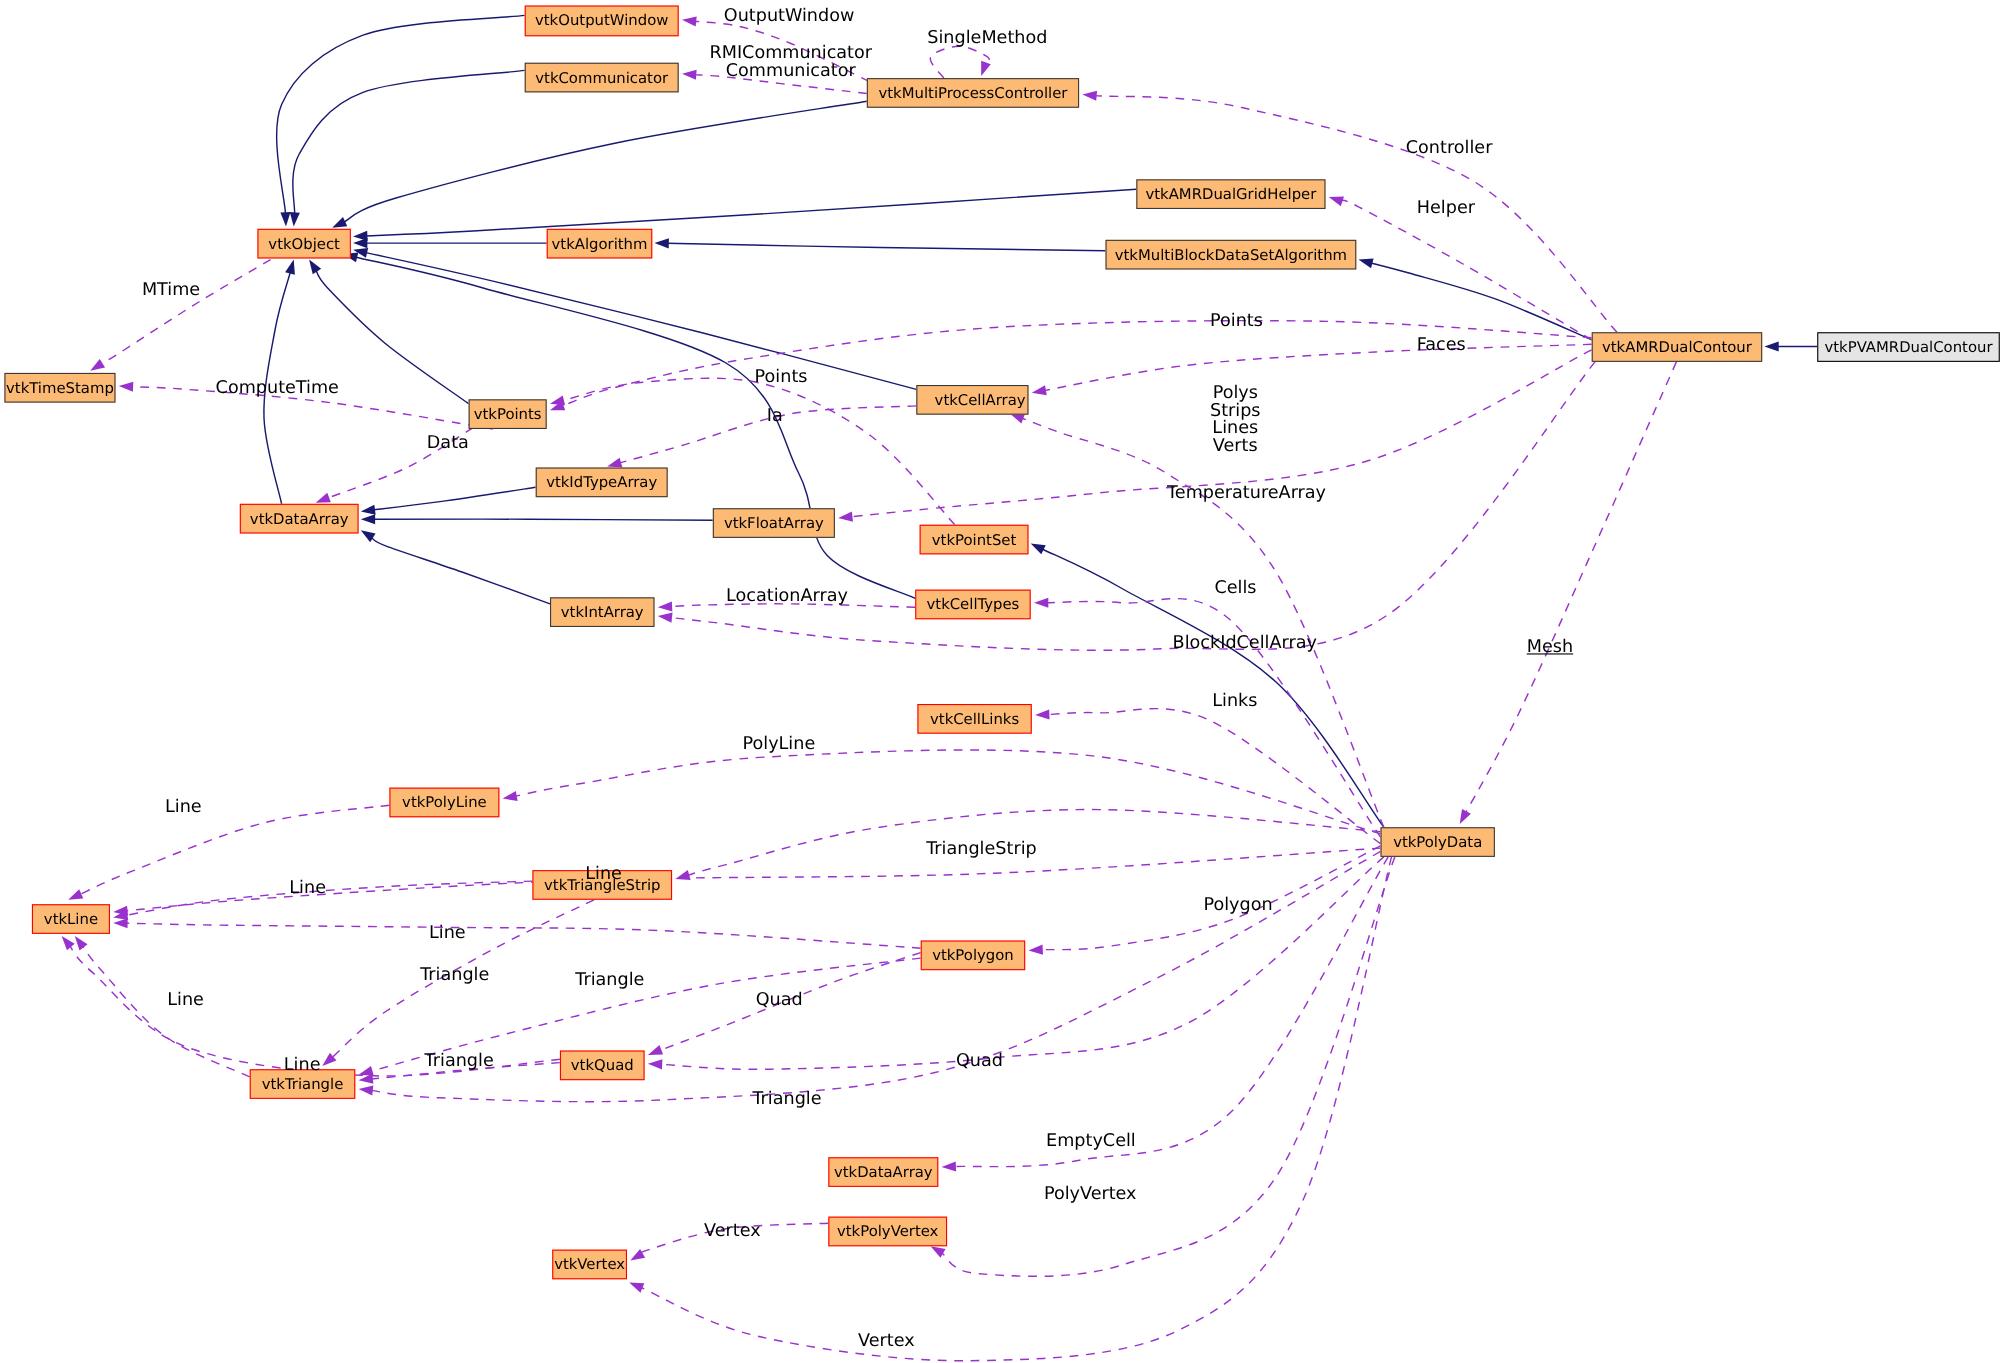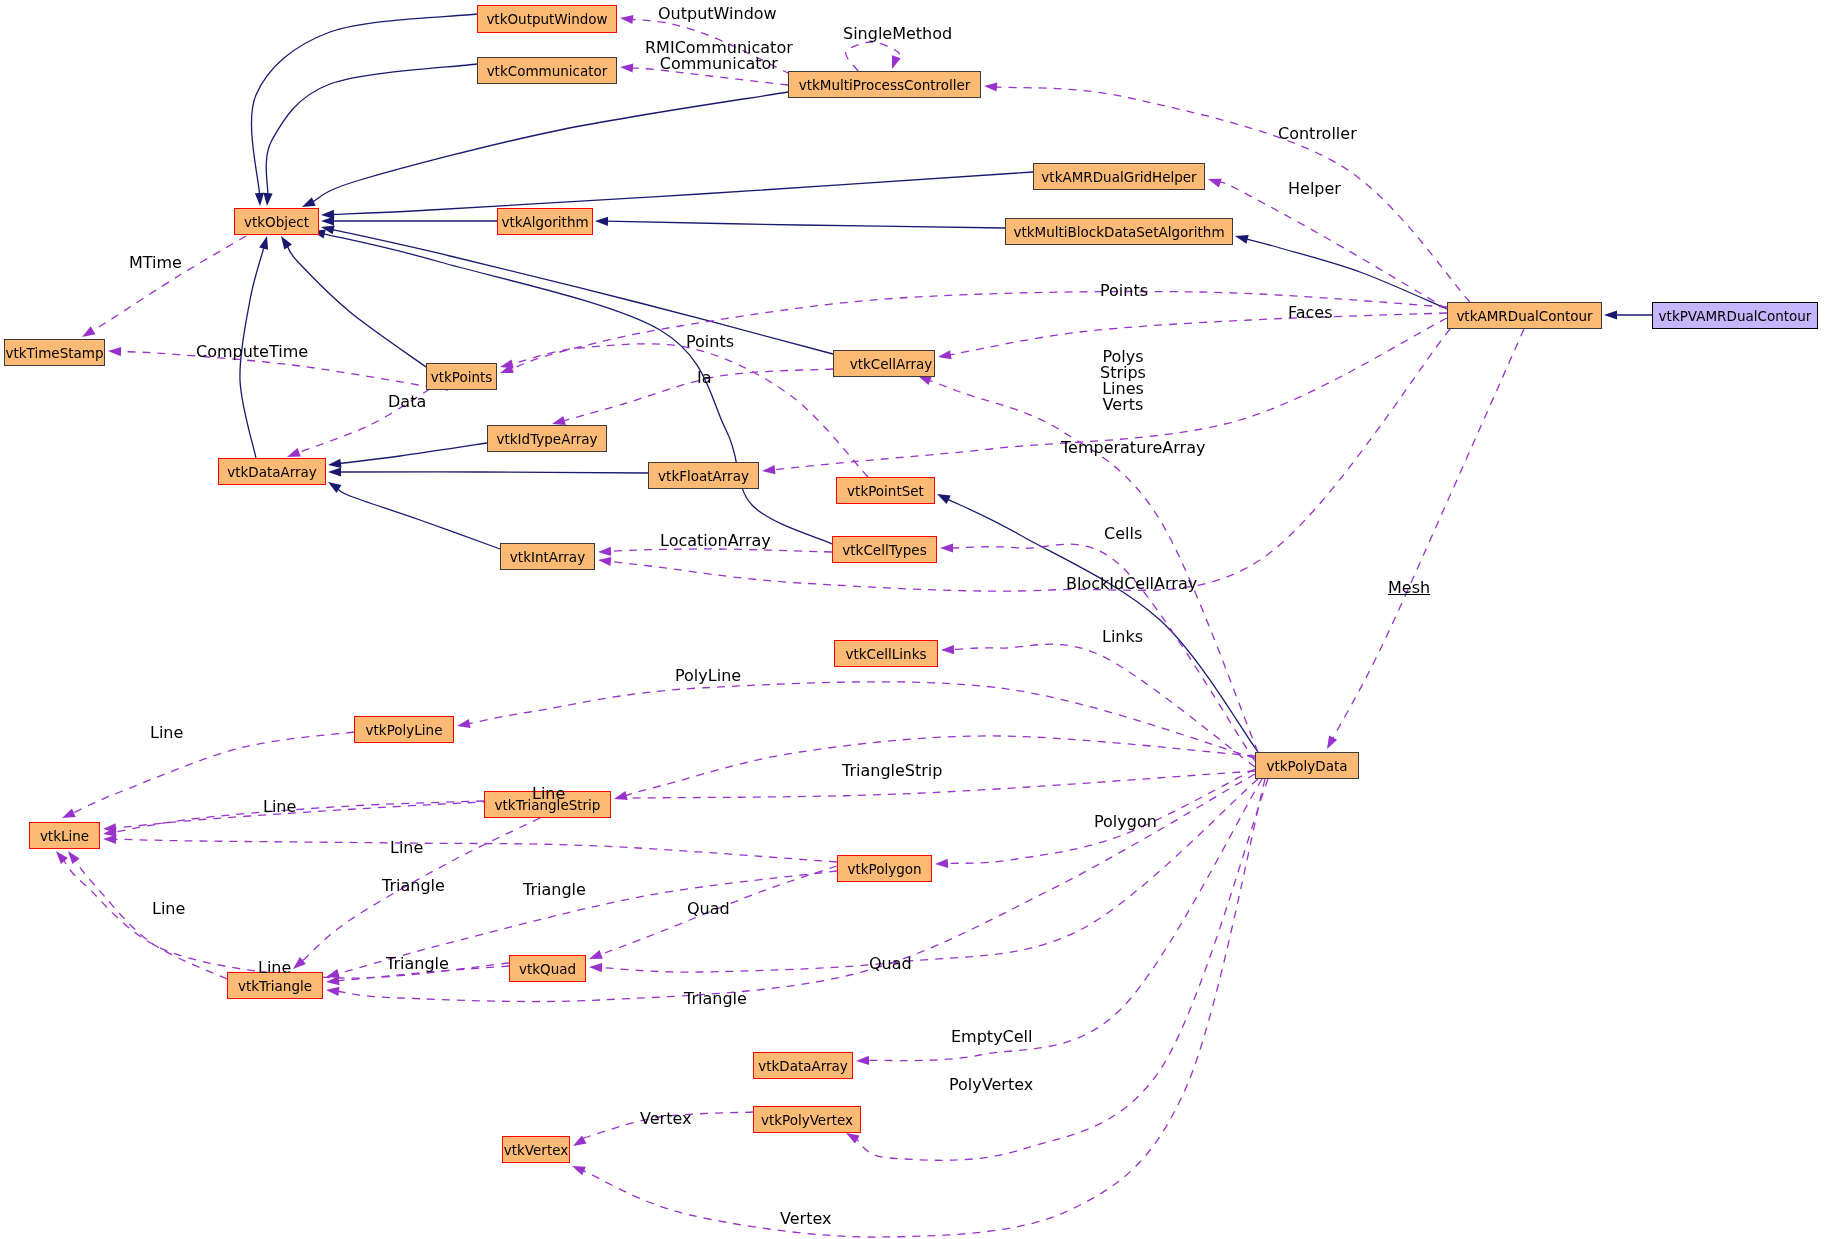--- a/index.html
+++ b/index.html
@@ -3,21 +3,21 @@
 <meta charset="utf-8">
 <style>
   html,body{margin:0;padding:0;background:#ffffff;}
   #canvas{position:relative;width:1827px;height:1239px;background:#ffffff;
           font-family:"DejaVu Sans","Liberation Sans",sans-serif;overflow:hidden;}
   #edges{position:absolute;left:0;top:0;}
   .node{position:absolute;box-sizing:border-box;background:#fdba74;border:1px solid #3a3a3a;
         display:flex;align-items:center;justify-content:center;font-size:13.5px;color:#000;
         white-space:nowrap;cursor:pointer;}
   .node.red{border:1.5px solid #ff0000;}
-  .node.highlight{background:#c4b5fd;border:1.5px solid #000000;}
+  .node.highlight{background:#e5e5e5;border:1.5px solid #000000;}
   .edge-label{position:absolute;font-size:16px;color:#000;white-space:pre;text-align:center;
               line-height:16px;pointer-events:none;}
 </style>
 </head>
 <body>
 
 <div id="canvas">
   <svg id="edges" width="1827" height="1239" viewBox="0 0 1827 1239">
       <path d="M477,14 C452.5,17.0 366.8,18.5 330,32 C293.2,45.5 267.7,67.8 256,95 C244.3,122.2 259.0,178.3 259.60386073256694,195.00713532873266" fill="none" stroke="#191970" stroke-width="1.3"></path>
       <polygon points="260,206 254.9,193.2 264.1,192.8" fill="#191970"></polygon>

